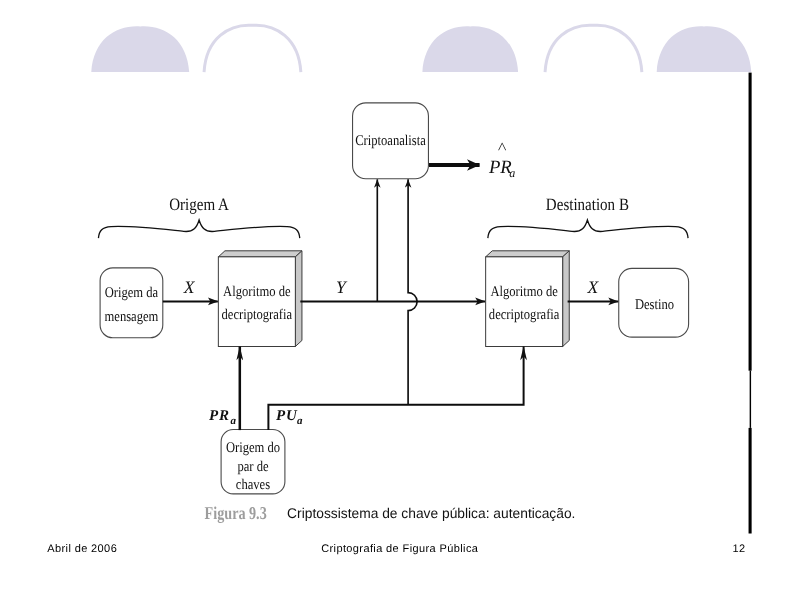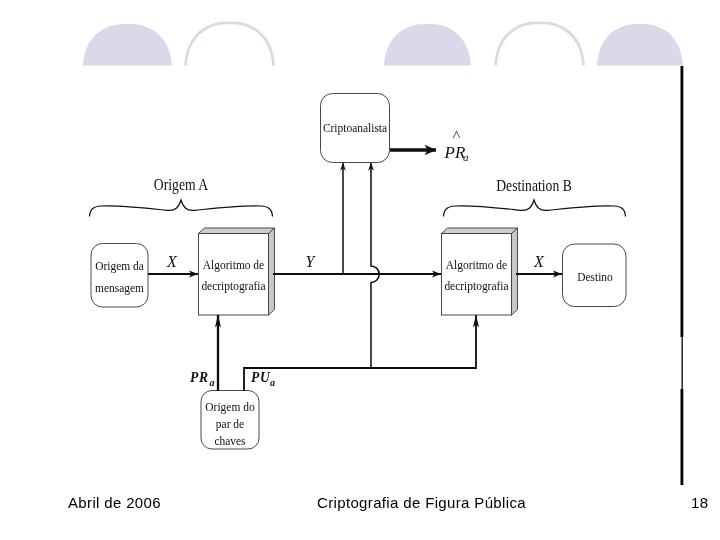--- a/index.html
+++ b/index.html
@@ -13,21 +13,21 @@
   .keyvar{font-family:"Liberation Serif",serif;font-size:13.6px;font-style:italic;font-weight:bold;fill:#111;letter-spacing:0.7px;}
   .keysub{font-family:"Liberation Serif",serif;font-size:10px;font-style:italic;font-weight:bold;fill:#111;}
   .estvar{font-family:"Liberation Serif",serif;font-size:17px;font-style:italic;fill:#111;}
   .estsub{font-family:"Liberation Serif",serif;font-size:11px;font-style:italic;fill:#111;}
   .hat{font-family:"Liberation Serif",serif;font-size:15px;fill:#111;}
   .caption{position:absolute;left:186px;top:457px;white-space:nowrap;}
   .caption-label{display:inline-block;font-family:"Liberation Serif",serif;font-size:16.5px;font-weight:bold;color:#9d9d9d;transform:scaleX(0.78);transform-origin:left center;width:76px;}
   .caption-text{display:inline-block;font-family:"Liberation Sans",sans-serif;font-size:12.8px;color:#111;transform:scaleX(0.98);transform-origin:left center;position:relative;left:-5px;top:-1px;}
   #deco{position:absolute;left:0;top:0;}
   #figure{position:absolute;left:0;top:0;}
-  .footer{position:absolute;font-family:"Liberation Sans",sans-serif;font-size:15px;letter-spacing:0.35px;color:#000;white-space:nowrap;margin-left:25px;}
+  .footer{position:absolute;font-family:"Liberation Sans",sans-serif;font-size:10px;letter-spacing:0.35px;color:#000;white-space:nowrap;}
   .footer-left{left:43px;top:494px;}
   .footer-center{left:292px;top:494px;}
   .footer-right{left:666px;top:494px;}
 </style>
 </head>
 <body>
 
 <div id="slide">
 
   <svg id="deco" width="720" height="540" viewBox="0 0 720 540">
@@ -139,17 +139,21 @@
       <text class="keyvar" x="251" y="382">PU</text>
       <text class="keysub" x="270" y="385.5">a</text>
     </g>
     <g>
       <text class="hat" x="456.5" y="138.5" text-anchor="middle">˄</text>
       <text class="estvar" x="444.5" y="157.5">PR</text>
       <text class="estsub" x="463" y="161">a</text>
     </g>
   </svg>
 
+  <div class="caption">
+    <span class="caption-label">Figura 9.3</span>
+    <span class="caption-text">Criptossistema de chave pública: autenticação.</span>
+  </div>
 
   <div class="footer footer-left">Abril de 2006</div>
   <div class="footer footer-center">Criptografia de Figura Pública</div>
-  <div class="footer footer-right">18</div>
+  <div class="footer footer-right">12</div>
 </div>
 
 </body></html>

